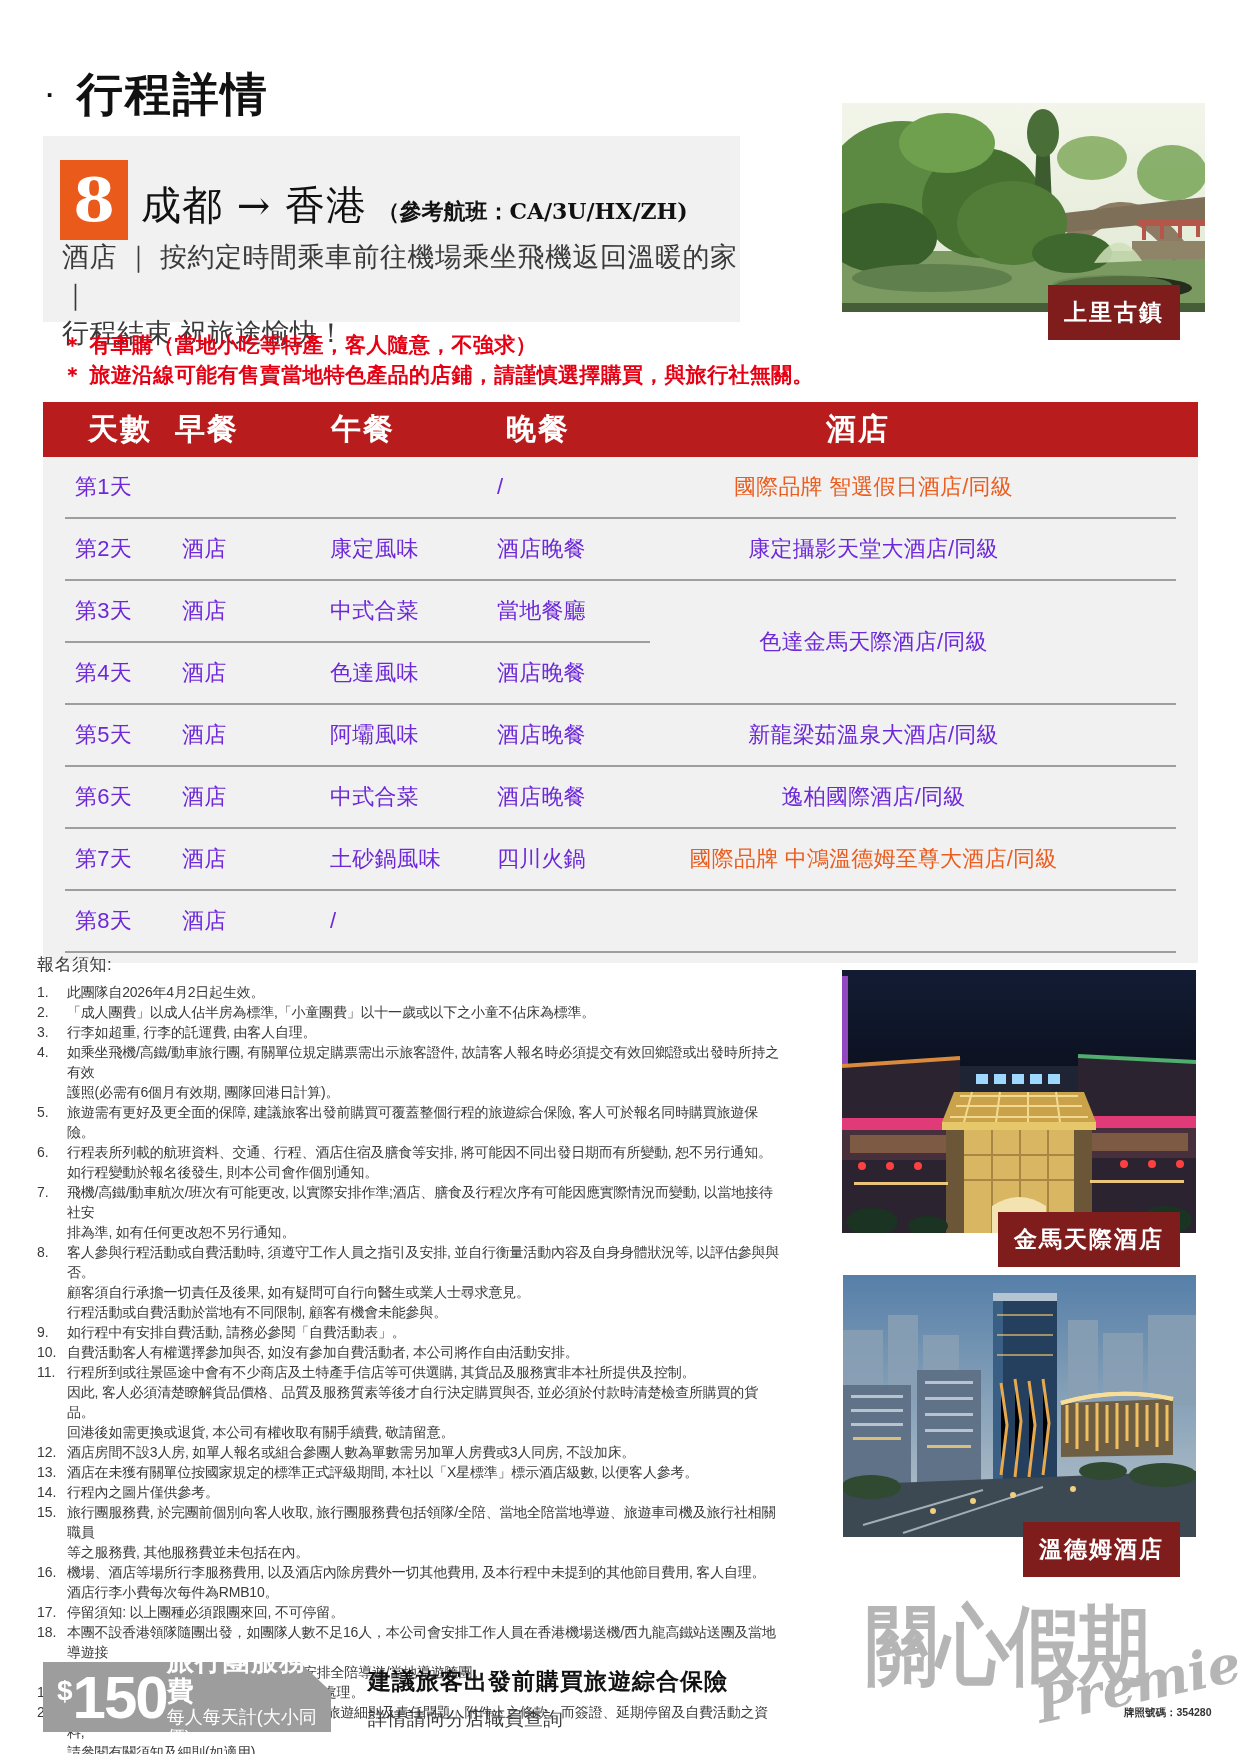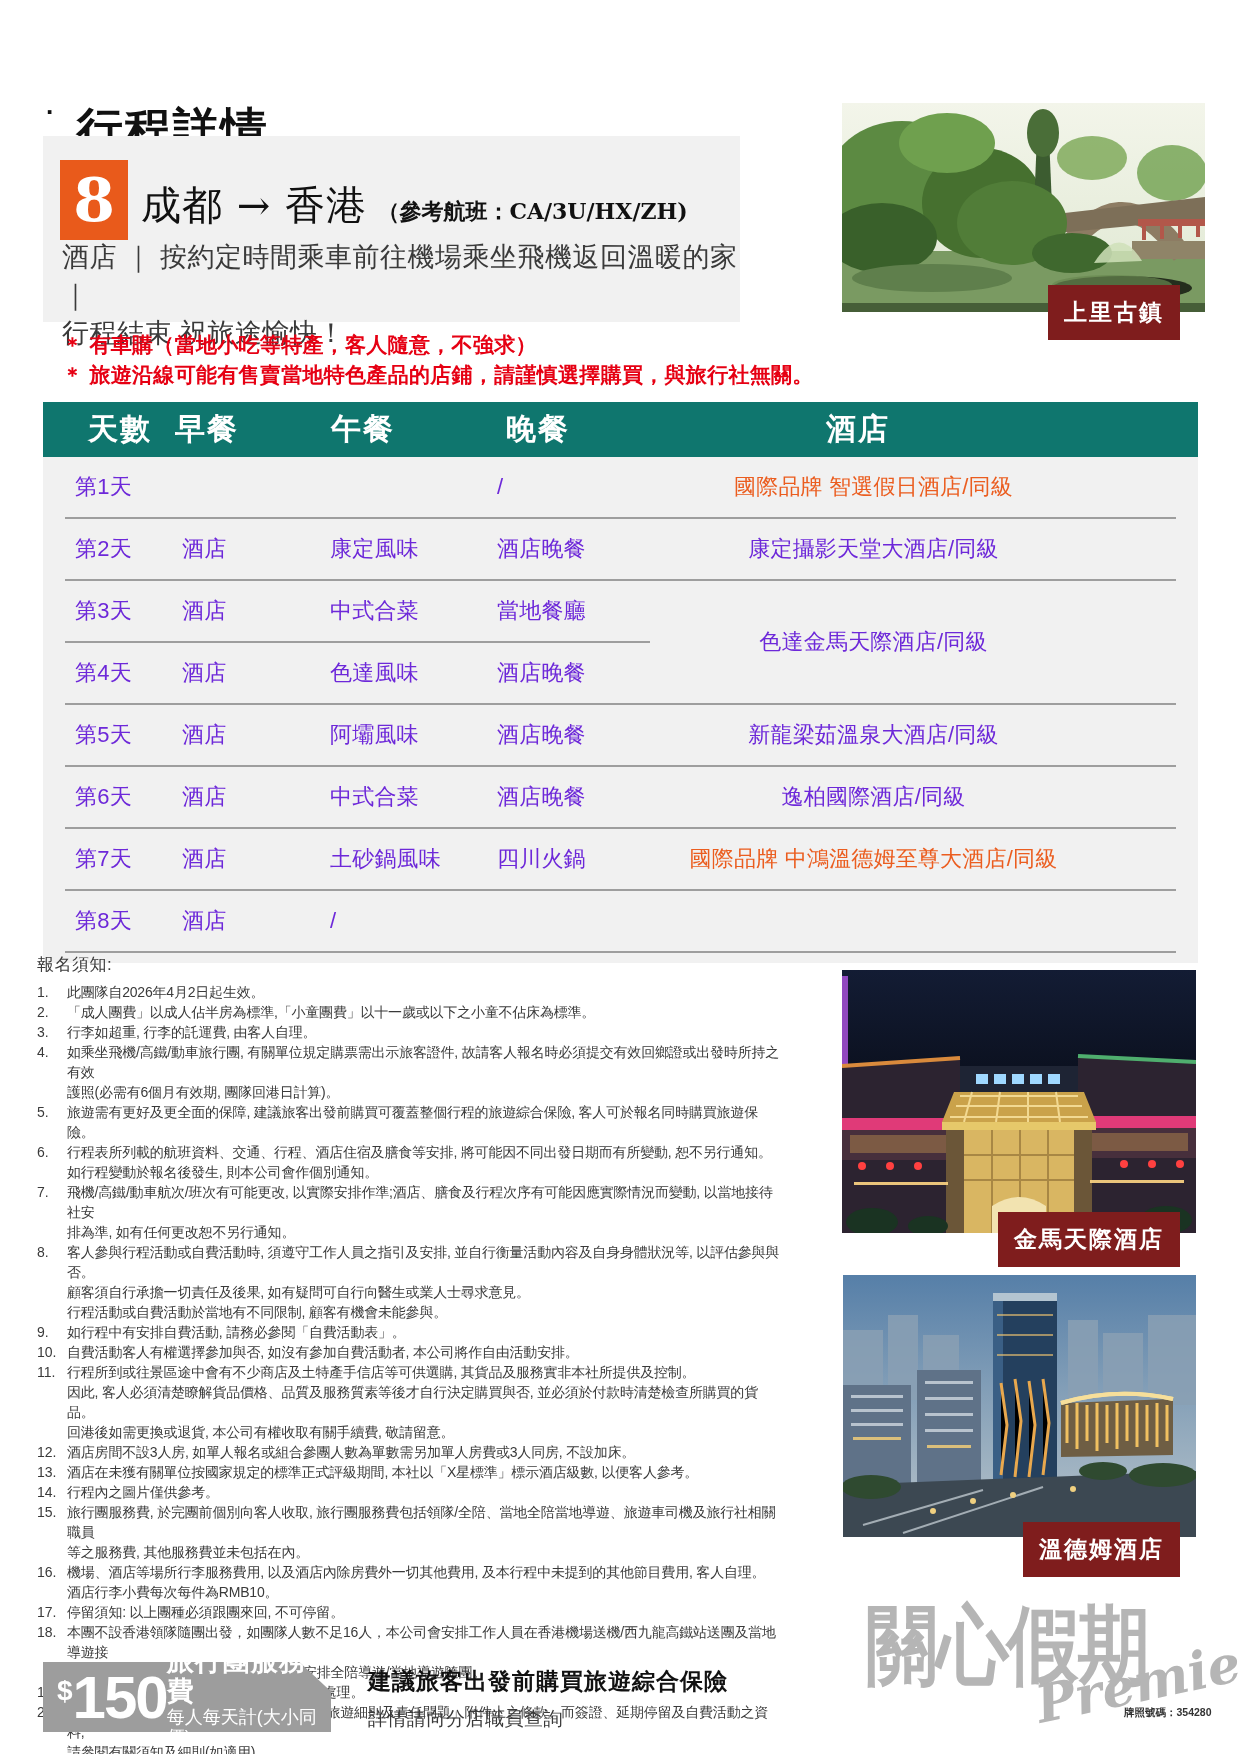--- a/index.html
+++ b/index.html
@@ -1,36 +1,36 @@
 <!DOCTYPE html>
 <html><head>
 <meta charset="utf-8">
 <style>
   html,body{margin:0;padding:0;background:#ffffff;}
   .page{position:relative;width:1241px;height:1754px;background:#fff;overflow:hidden;
         font-family:"Liberation Sans", sans-serif;color:#2b2b2b;}
   
   .page-title{position:absolute;left:46px;top:64px;display:flex;align-items:center;gap:22px;}
   .page-title .bullet{font-size:26px;font-weight:bold;color:#111;}
-  .page-title .t{font-family:"DejaVu Serif", serif;font-weight:bold;font-size:46px;color:#111;letter-spacing:2px;margin-top:35px;}
+  .page-title .t{font-family:"DejaVu Serif", serif;font-weight:bold;font-size:46px;color:#111;letter-spacing:2px;}
   
   .day-panel{position:absolute;left:43px;top:136px;width:697px;height:186px;background:#f1f1f1;}
   .day-badge{position:absolute;left:17px;top:24px;width:68px;height:80px;background:#e95a1b;
              display:flex;align-items:center;justify-content:center;}
   .day-badge span{font-family:"DejaVu Serif", serif;font-weight:bold;font-size:60px;color:#fff;}
   .route-row{position:absolute;left:98px;top:42px;white-space:nowrap;}
   .route-row .route{font-family:"DejaVu Serif", serif;font-weight:normal;font-size:40px;color:#111;letter-spacing:1px;}
   .route-row .flight{font-family:"DejaVu Serif", serif;font-weight:bold;font-size:22px;color:#111;margin-left:6px;}
   .day-desc{position:absolute;left:19px;top:102px;font-size:27px;color:#3a3a3a;line-height:38px;letter-spacing:0.5px;}
   
   .warnings{position:absolute;left:62px;top:330px;line-height:30px;}
   .warning-line{color:#e60013;font-size:21px;font-weight:bold;letter-spacing:0.3px;}
   
   .meal-table{position:absolute;left:43px;top:402px;width:1155px;}
-  .mt-header{height:55px;background:#0f766e;display:flex;align-items:center;padding:0 22px;box-sizing:border-box;}
+  .mt-header{height:55px;background:#b91c1c;display:flex;align-items:center;padding:0 22px;box-sizing:border-box;}
   .mt-header span{font-family:"DejaVu Serif", serif;font-weight:bold;font-size:30px;color:#fff;letter-spacing:2px;}
   .h-day{width:110px;text-align:center;}
   .h-bf{width:148px;}
   .h-lunch{width:167px;padding-left:8px;box-sizing:border-box;}
   .h-dinner{width:160px;padding-left:16px;box-sizing:border-box;}
   .h-hotel{flex:1;text-align:center;padding-right:110px;}
   .mt-body{background:#f1f1f1;padding:0 22px 10px 22px;}
   .mt-body table{width:100%;border-collapse:collapse;table-layout:fixed;}
   .mt-body td{height:58px;vertical-align:middle;font-size:22px;color:#6d28d9;letter-spacing:0.2px;}
   .mt-body tr + tr td{border-top:2px solid #9e9e9e;}

